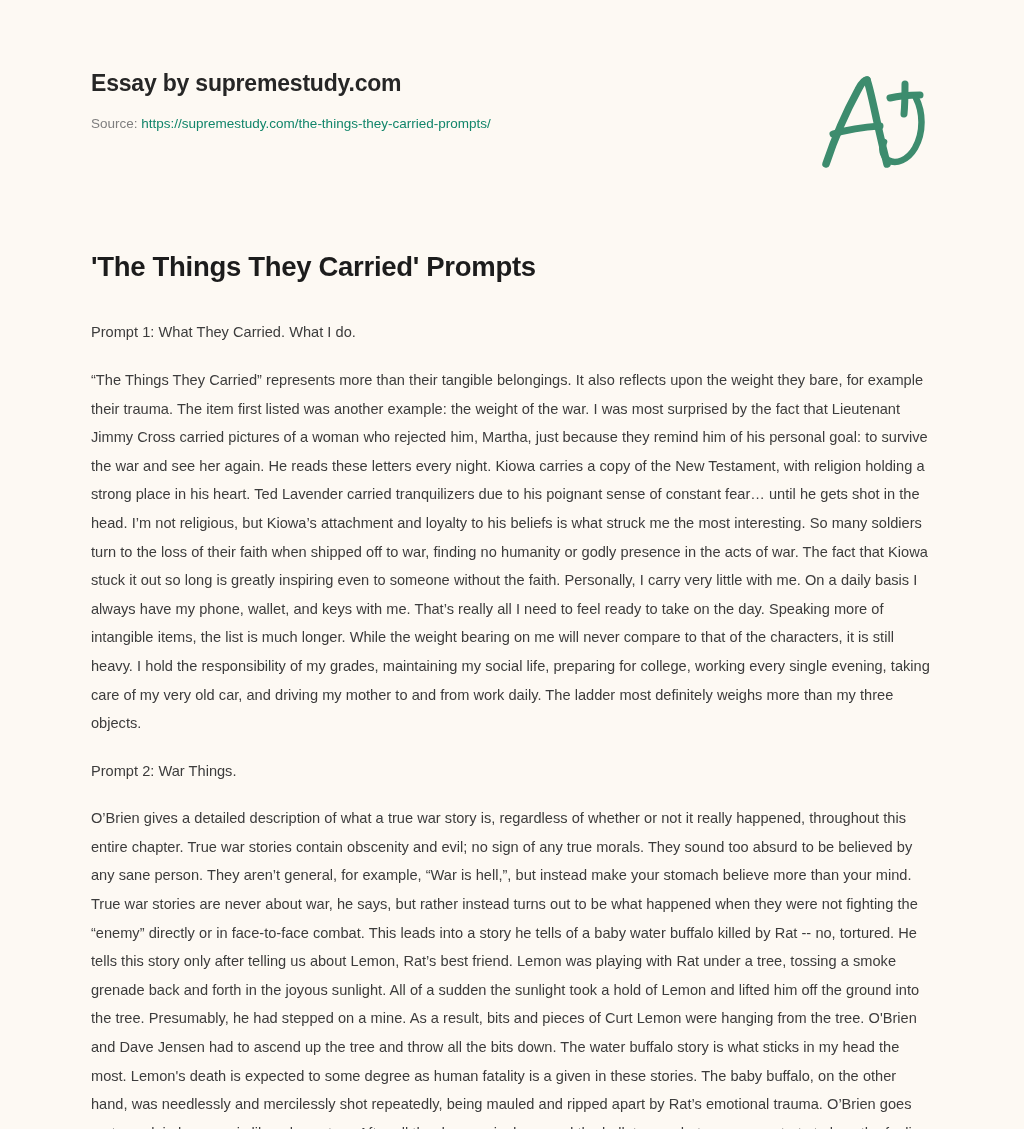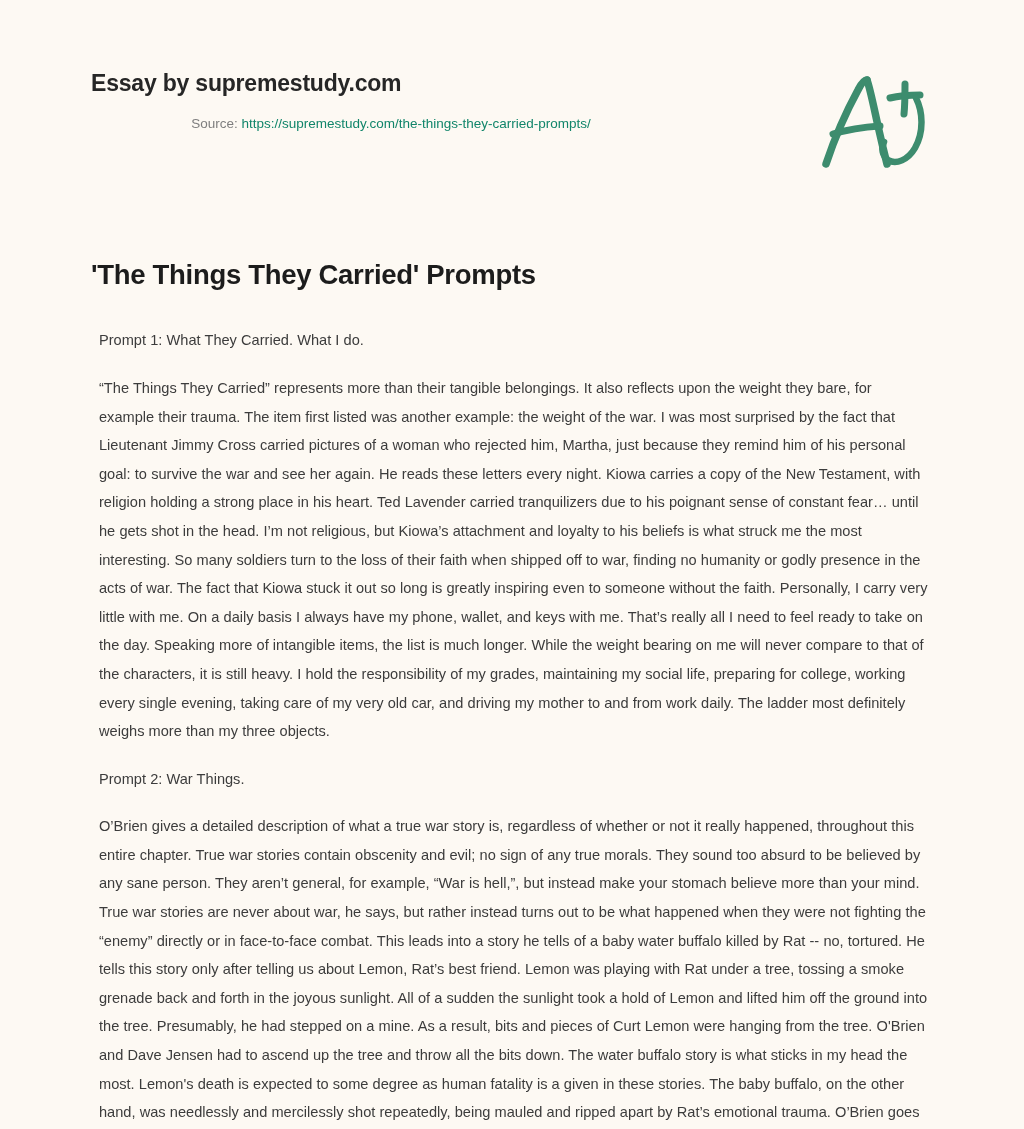--- a/index.html
+++ b/index.html
@@ -48,21 +48,20 @@
     margin: 0;
     white-space: nowrap;
   }
 
   .source-line {
     margin-top: 17px;
     font-size: 13.5px;
     line-height: 1.3;
     color: #7e7e7e;
     white-space: nowrap;
-    text-align: center;
   }
 
   .source-label {
     color: #7e7e7e;
   }
 
   .source-url {
     color: #11856a;
     text-decoration: none;
   }
@@ -88,28 +87,28 @@
     top: 246px;
     width: 840px;
   }
 
   .article-title {
     font-size: 27.5px;
     font-weight: bold;
     color: #1c1c1c;
     letter-spacing: -0.3px;
     line-height: 1.25;
-    margin: 12px 0 34px 0;
+    margin: 4px 0 34px 0;
   }
 
   .para {
     font-size: 14.6px;
     line-height: 28.6px;
     color: #3c3c3c;
-    margin: 0 0 19px 8px;
+    margin: 0 0 19px 0;
     text-align: left;
     word-spacing: 0.1px;
   }
 
   .para.prompt-label {
     margin-bottom: 19px;
   }
 
   .para:last-child {
     margin-bottom: 0;

